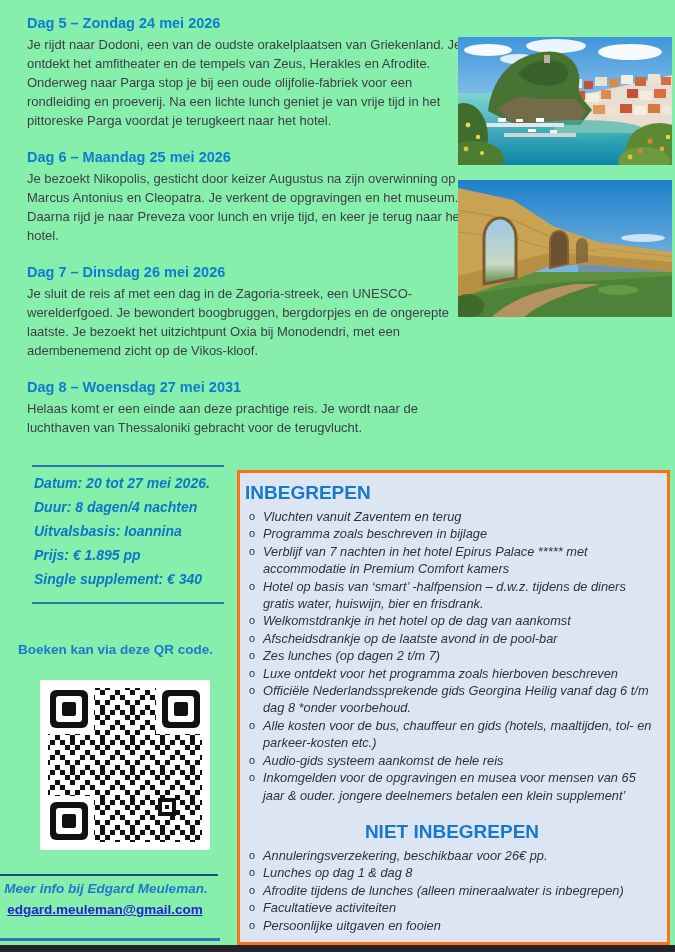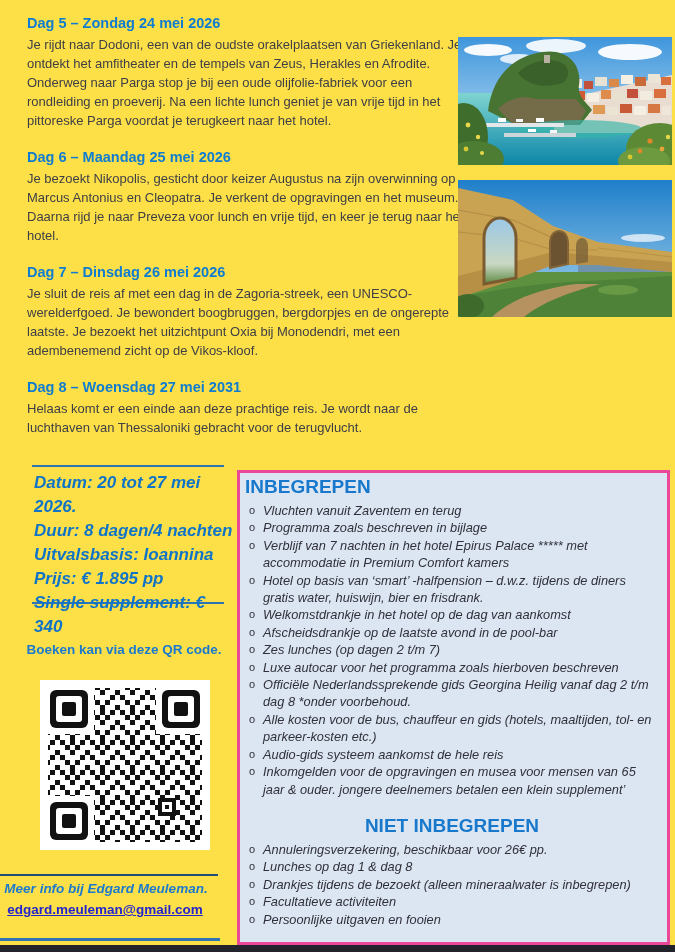--- a/index.html
+++ b/index.html
@@ -1,18 +1,18 @@
 <!DOCTYPE html>
 <html><head>
 <meta charset="utf-8">
 <style>
   * { margin:0; padding:0; box-sizing:border-box; }
   html,body { background:#ffffff; }
   .page {
-    position:relative; width:675px; height:952px; background:#fde047;
+    position:relative; width:675px; height:952px; background:#86efac;
     font-family:"Liberation Sans", sans-serif; overflow:hidden;
   }
 
   
   .days { position:absolute; left:27px; top:13px; width:438px; }
   .day h2 { font-size:14.5px; font-weight:bold; color:#0E7CD1; line-height:20px; margin-bottom:2px; }
   .day p  { font-size:13px; color:#3E3E46; line-height:19px; margin-bottom:17px; }
 
   
   .photo { position:absolute; overflow:hidden; }
@@ -23,38 +23,38 @@
   
   .hr { position:absolute; height:2px; background:#2E75B5; }
   .hr1 { left:32px; top:465px; width:192px; }
   .hr2 { left:32px; top:602px; width:192px; }
   .hr3 { left:0;   top:874px; width:218px; background:#1F4E79; }
   .hr4 { left:0;   top:938px; width:220px; height:3px; }
 
   
   .details { position:absolute; left:34px; top:471px; width:200px;
              color:#0F74C8; font-weight:bold; font-style:italic;
-             font-size:17px; line-height:24px; }
-
-  
-  .qr-caption { position:absolute; left:18px; top:642px; width:212px; text-align:center;
+             font-size:14px; line-height:24px; }
+
+  
+  .qr-caption { position:absolute; left:18px; top:642px; width:212px; 
                 color:#1B79CE; font-weight:bold; font-size:13.5px; }
   .qr { position:absolute; left:40px; top:680px; width:170px; height:170px; }
   .qr svg { display:block; width:100%; height:100%; }
 
   
   .contact-info  { position:absolute; left:-10px; top:881px; width:232px; text-align:center;
                    color:#1B79CE; font-weight:bold; font-style:italic; font-size:13.5px; white-space:nowrap; }
   .contact-email { position:absolute; left:-12px; top:902px; width:234px; text-align:center;
                    color:#2424CE; font-weight:bold; font-size:13.5px;
                    text-decoration:underline; white-space:nowrap; cursor:pointer; }
 
   
   .box { position:absolute; left:237px; top:470px; width:433px; height:475px;
-         background:#DCE6F2; border:3px solid #ec4899; padding:1px 8px 0 5px; }
+         background:#DCE6F2; border:3px solid #f97316; padding:7px 8px 0 5px; }
   .box h2 { font-size:19px; font-weight:bold; color:#1878CC; line-height:26px; margin-bottom:2px; }
   .box h2.second { margin-top:15px;text-align:center; }
   .box ul { list-style:none; }
   .box li { display:flex; font-size:12.8px; line-height:17.4px; color:#30303A; }
   .box li .bullet { flex:0 0 18px; padding-left:4px; font-size:11px; color:#30303A; }
   .box li .li-text { flex:1;font-style:italic; }
 
   
   .bottom-bar { position:absolute; left:0; top:945px; width:675px; height:7px; background:#23232B; }
 </style>
@@ -270,25 +270,25 @@
       <li>
           <span class="bullet">o</span>
           <span class="li-text">Afscheidsdrankje op de laatste avond in de pool-bar</span>
         </li>
       <li>
           <span class="bullet">o</span>
           <span class="li-text">Zes lunches (op dagen 2 t/m 7)</span>
         </li>
       <li>
           <span class="bullet">o</span>
-          <span class="li-text">Luxe autocar voor het programma zoals hierboven beschreven</span>
-        </li>
-      <li>
-          <span class="bullet">o</span>
-          <span class="li-text">Officiële Nederlandssprekende gids Georgina Heilig vanaf dag 2 t/m dag 8 *onder voorbehoud.</span>
+          <span class="li-text">Luxe ontdekt voor het programma zoals hierboven beschreven</span>
+        </li>
+      <li>
+          <span class="bullet">o</span>
+          <span class="li-text">Officiële Nederlandssprekende gids Georgina Heilig vanaf dag 6 t/m dag 8 *onder voorbehoud.</span>
         </li>
       <li>
           <span class="bullet">o</span>
           <span class="li-text">Alle kosten voor de bus, chauffeur en gids (hotels, maaltijden, tol- en parkeer-kosten etc.)</span>
         </li>
       <li>
           <span class="bullet">o</span>
           <span class="li-text">Audio-gids systeem aankomst de hele reis</span>
         </li>
       <li>
@@ -301,21 +301,21 @@
       <li>
           <span class="bullet">o</span>
           <span class="li-text">Annuleringsverzekering, beschikbaar voor 26€ pp.</span>
         </li>
       <li>
           <span class="bullet">o</span>
           <span class="li-text">Lunches op dag 1 &amp; dag 8</span>
         </li>
       <li>
           <span class="bullet">o</span>
-          <span class="li-text">Drankjes tijdens de bezoekt (alleen mineraalwater is inbegrepen)</span>
+          <span class="li-text">Afrodite tijdens de lunches (alleen mineraalwater is inbegrepen)</span>
         </li>
       <li>
           <span class="bullet">o</span>
           <span class="li-text">Facultatieve activiteiten</span>
         </li>
       <li>
           <span class="bullet">o</span>
           <span class="li-text">Persoonlijke uitgaven en fooien</span>
         </li>
     </ul>

